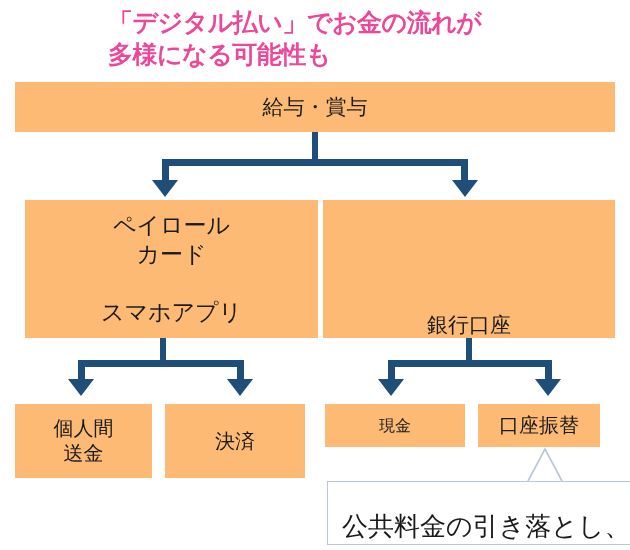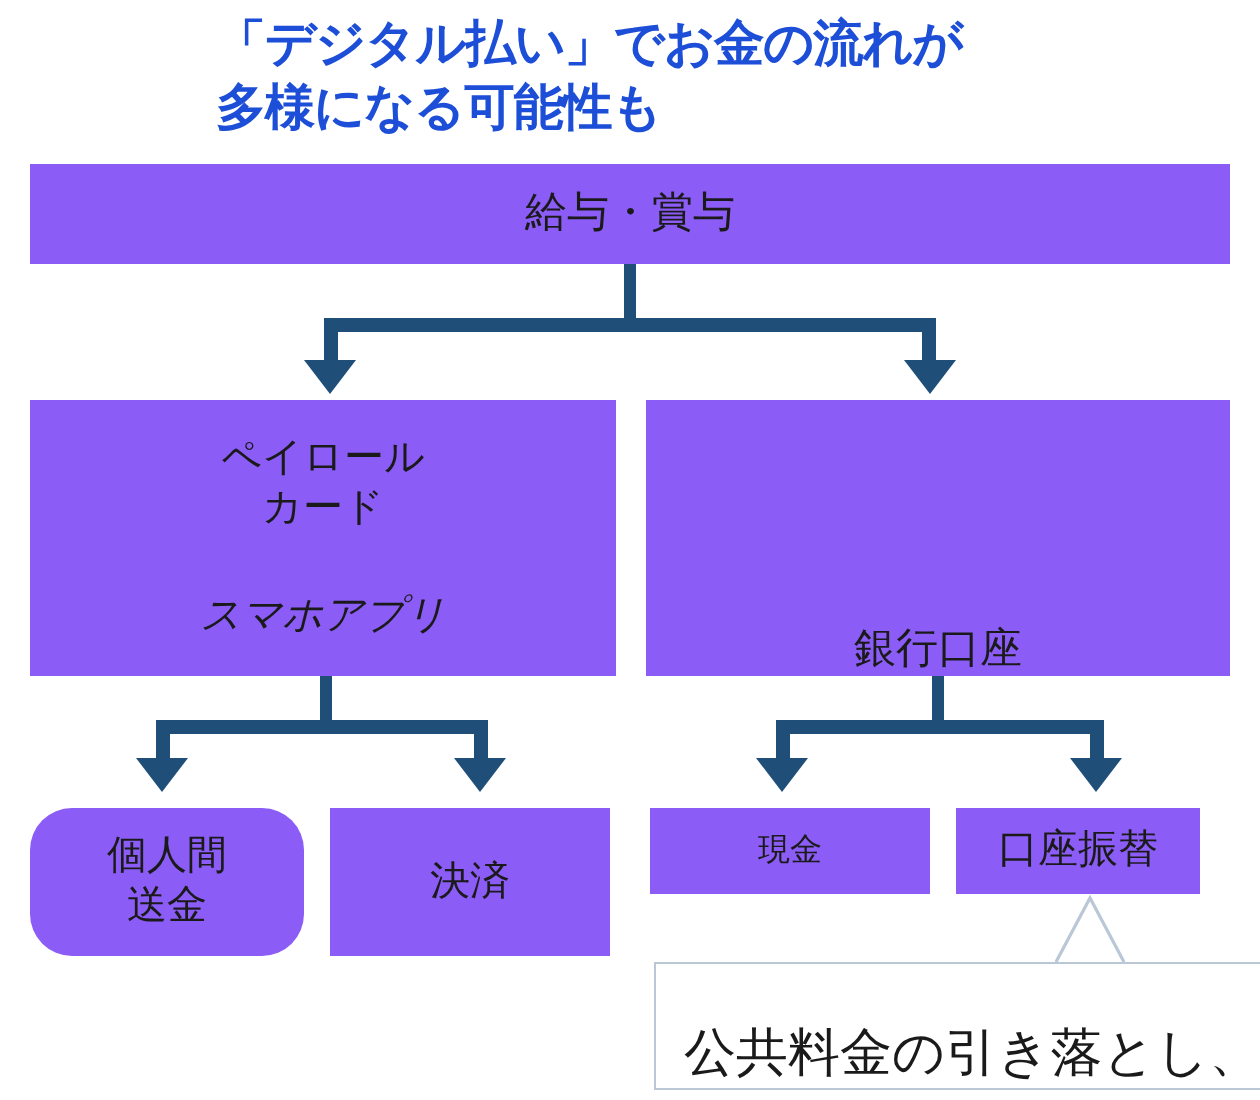--- a/index.html
+++ b/index.html
@@ -18,62 +18,61 @@
 
   
   .title {
     position: absolute;
     left: 108px;
     top: 6px;
     width: 500px;
     font-size: 25px;
     font-weight: bold;
     line-height: 1.28;
-    color: #1d4ed8;
+    color: #ec4899;
     letter-spacing: -0.5px;
     white-space: pre-line;
   }
 
   
   .box {
     position: absolute;
-    background: #8b5cf6;
+    background: #fdba74;
     color: #1a1a1a;
     display: flex;
     flex-direction: column;
     align-items: center;
     justify-content: center;
     text-align: center;
     line-height: 1.25;
     box-sizing: border-box;
   }
   .box .line { display: block; }
 
   #box-salary {
     left: 15px; top: 82px;
     width: 600px; height: 50px;
     font-size: 21px;
   }
   #box-payroll {
-    left: 15px; top: 200px;
+    left: 25px; top: 200px;
     width: 293px; height: 138px;
-    font-size: 20px;
-  }
-  #box-payroll .grp2 { margin-top: 29px; font-style: italic; }
+    font-size: 23px;
+  }
+  #box-payroll .grp2 { margin-top: 29px; }
   #box-bank {
     left: 323px; top: 200px;
     width: 292px; height: 138px;
     font-size: 21px;
     justify-content: flex-end;
   }
   #box-p2p {
     left: 15px; top: 404px;
     width: 137px; height: 74px;
     font-size: 20px;
-    border-radius: 21px;
   }
   #box-qr {
     left: 165px; top: 404px;
     width: 140px; height: 74px;
     font-size: 20px;
   }
   #box-cash {
     left: 325px; top: 404px;
     width: 140px; height: 43px;
     font-size: 16px;

